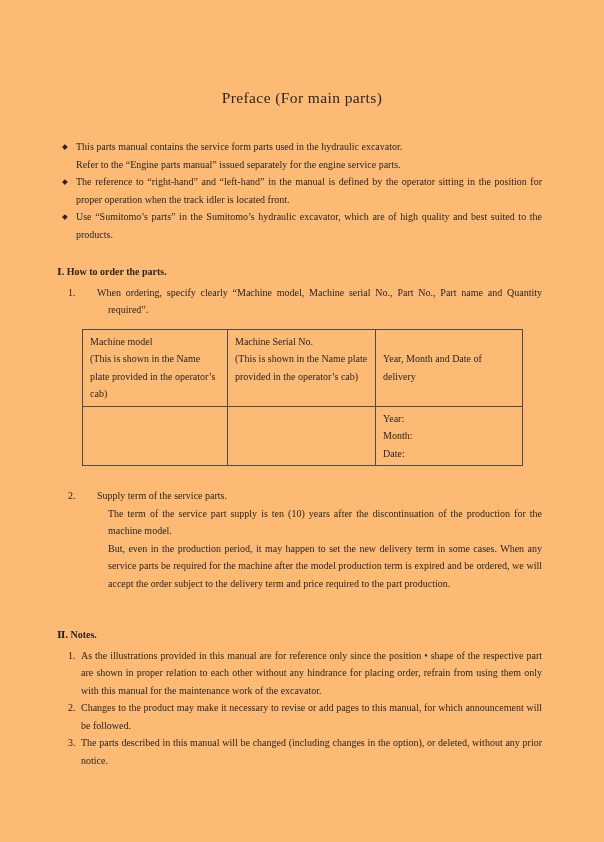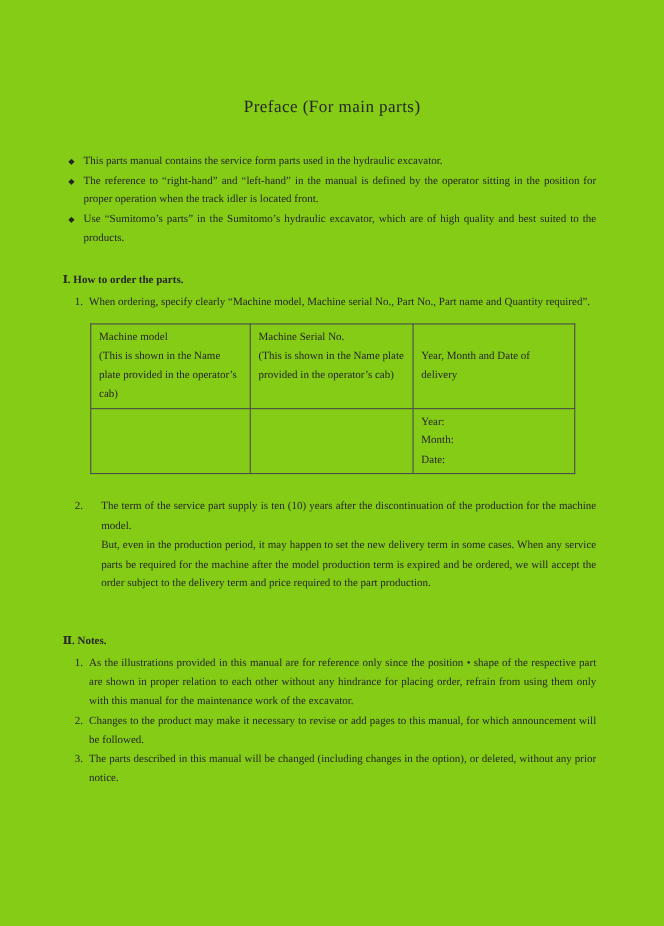--- a/index.html
+++ b/index.html
@@ -1,20 +1,20 @@
 <!DOCTYPE html>
 <html><head>
 <meta charset="utf-8">
 <style>
   html, body { margin: 0; padding: 0; background: #ffffff; }
   .page {
     width: 604px;
     height: 842px;
     box-sizing: border-box;
-    background: #84cc16;
+    background: #fdba74;
     color: #262626;
     font-family: "Liberation Serif", "DejaVu Serif", serif;
     font-size: 10px;
     line-height: 17.5px;
     padding: 88px 62px 0 62px;
     overflow: hidden;
   }
   .title {
     font-size: 15.5px;
     font-weight: normal;
@@ -31,21 +31,21 @@
     font-family: "DejaVu Sans", sans-serif;
     font-size: 7.5px;
     line-height: 17.5px;
   }
   .btext { flex: 1; }
   .sec-head { margin: 20px 0 3px -5px; text-align: left; font-weight: bold; }
   .sec2 .sec-head { margin-top: 34px; }
   .numitem { display: flex; margin-left: 6px; }
   .num { flex: 0 0 13px; width: 13px; }
   .itext { flex: 1; }
-  .sec1 .itext p { padding-left: 11px; }
+  .sec1 .itext p { padding-left: 11px; margin-left: 16px; }
   .sec1 .itext p.hang { text-indent: -11px; }
   .form-table {
     border-collapse: collapse;
     table-layout: fixed;
     width: 440px;
     margin: 10px 0 21px 20px;
   }
   .form-table th, .form-table td {
     border: 1px solid #4c4c4c;
     vertical-align: top;
@@ -66,20 +66,21 @@
 
 <div class="page">
 
   <h1 class="title">Preface (For main parts)</h1>
 
   <section class="bullets">
     <div class="bullet">
       <span class="bmark">◆</span>
       <div class="btext">
         <p>This parts manual contains the service form parts used in the hydraulic excavator.</p>
+        <p>Refer to the “Engine parts manual” issued separately for the engine service parts.</p>
       </div>
     </div>
     <div class="bullet">
       <span class="bmark">◆</span>
       <div class="btext">
         <p>The reference to “right-hand” and “left-hand” in the manual is defined by the operator sitting in the position for proper operation when the track idler is located front.</p>
       </div>
     </div>
     <div class="bullet">
       <span class="bmark">◆</span>
@@ -127,20 +128,21 @@
             <div>Month:</div>
             <div>Date:</div>
           </td>
         </tr>
       </tbody>
     </table>
 
     <div class="numitem">
       <span class="num">2.</span>
       <div class="itext">
+        <p class="hang">Supply term of the service parts.</p>
         <p>The term of the service part supply is ten (10) years after the discontinuation of the production for the machine model.</p>
         <p>But, even in the production period, it may happen to set the new delivery term in some cases. When any service parts be required for the machine after the model production term is expired and be ordered, we will accept the order subject to the delivery term and price required to the part production.</p>
       </div>
     </div>
   </section>
 
   <section class="sec sec2">
     <p class="sec-head">Ⅱ. Notes.</p>
 
     <div class="numitem">

